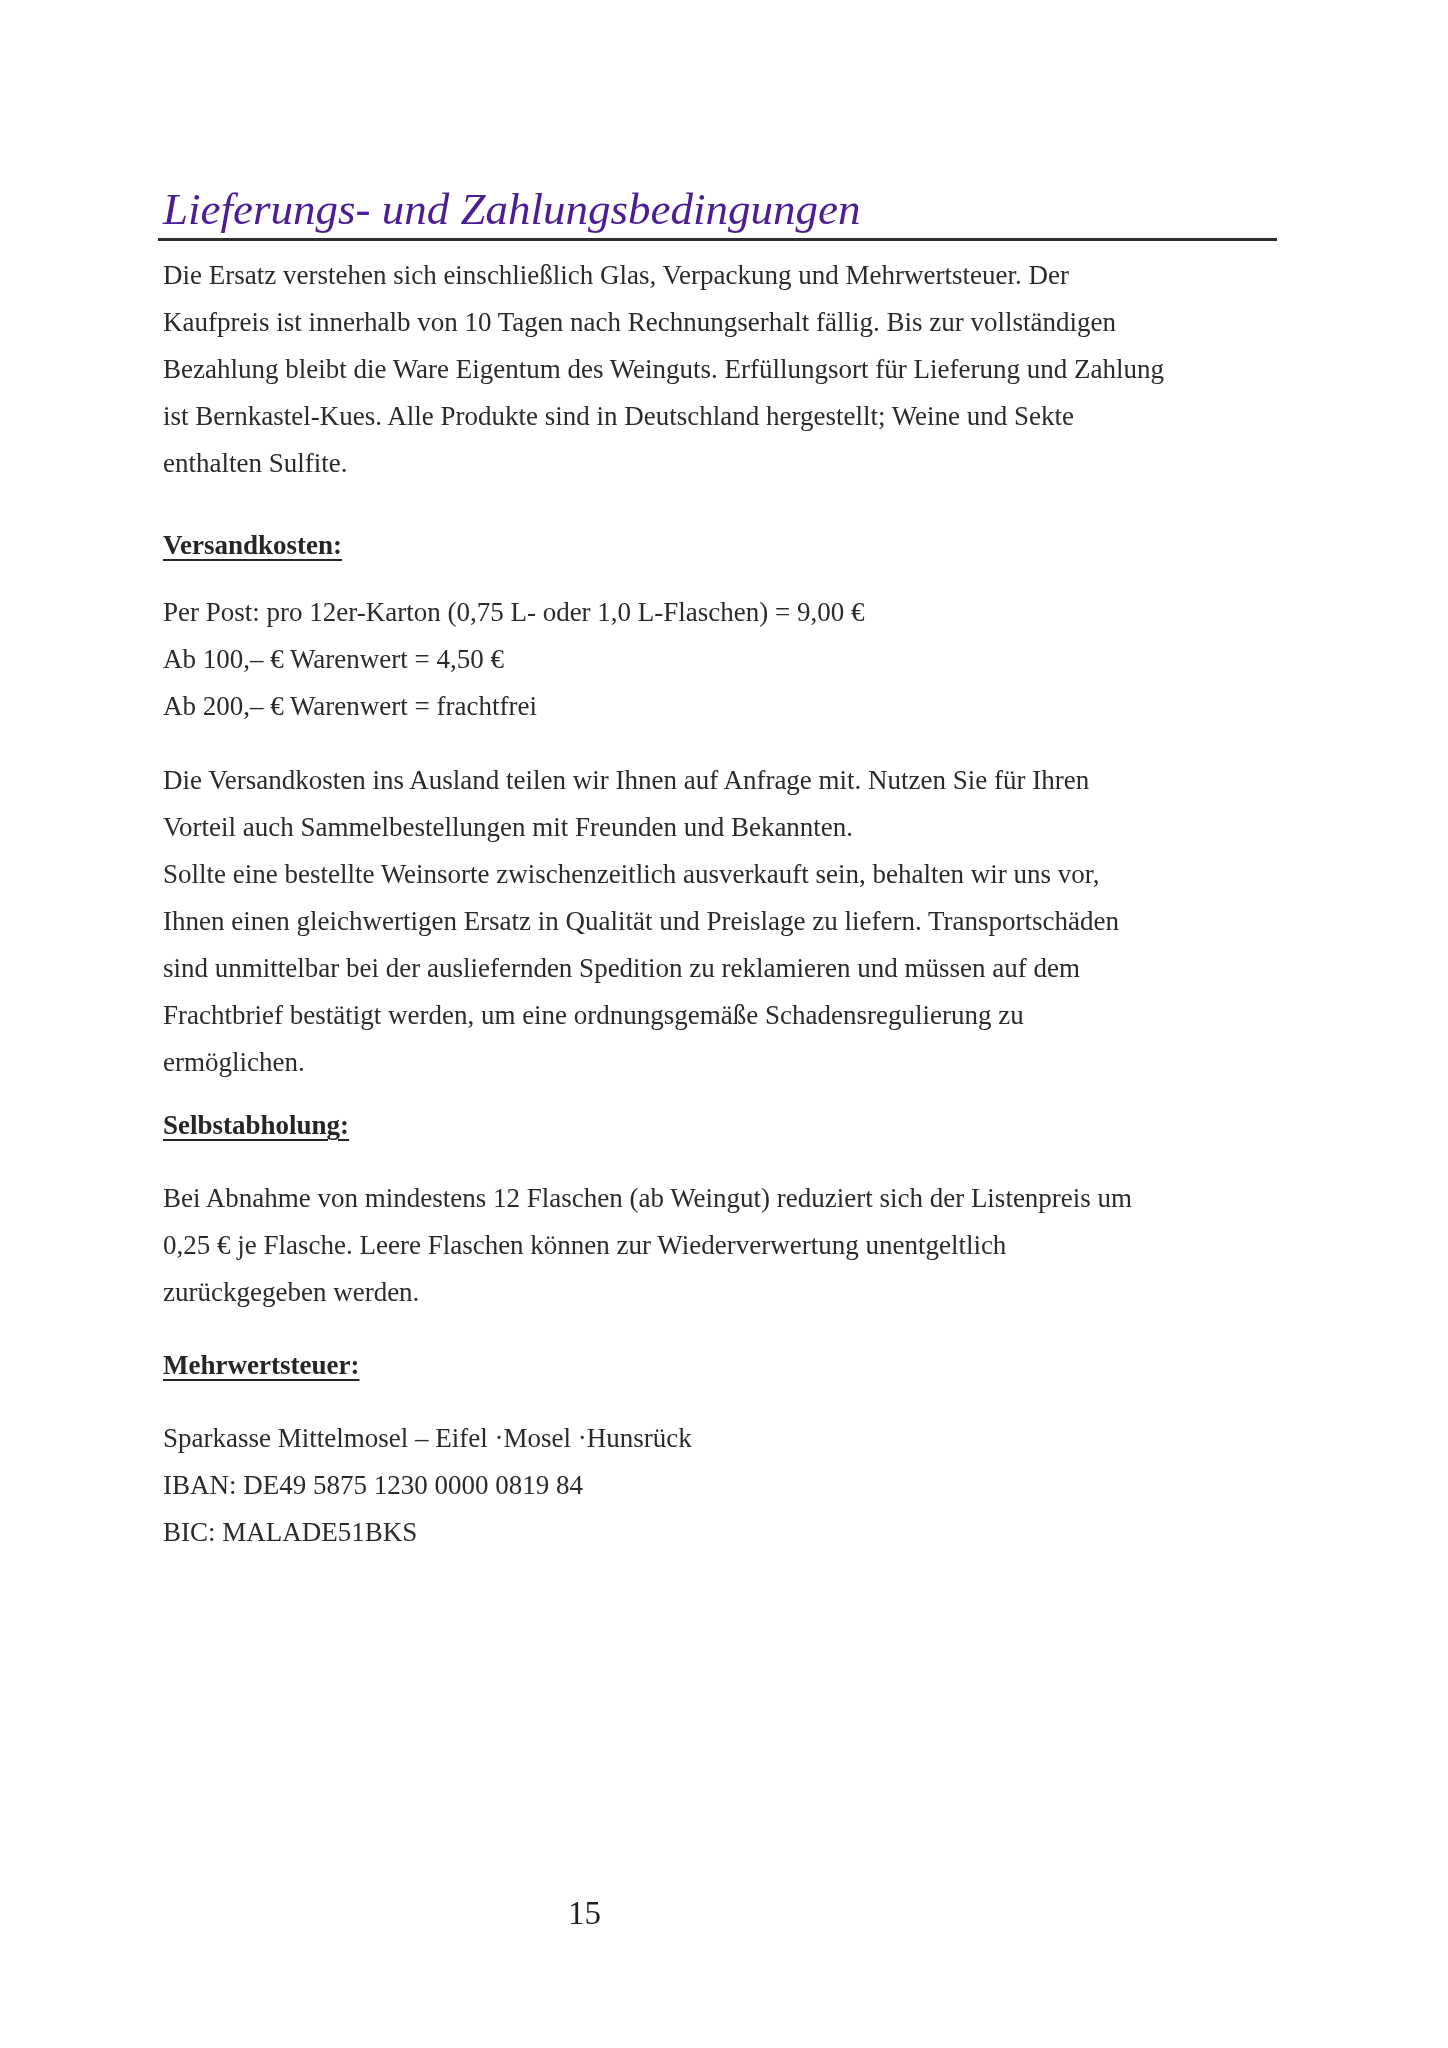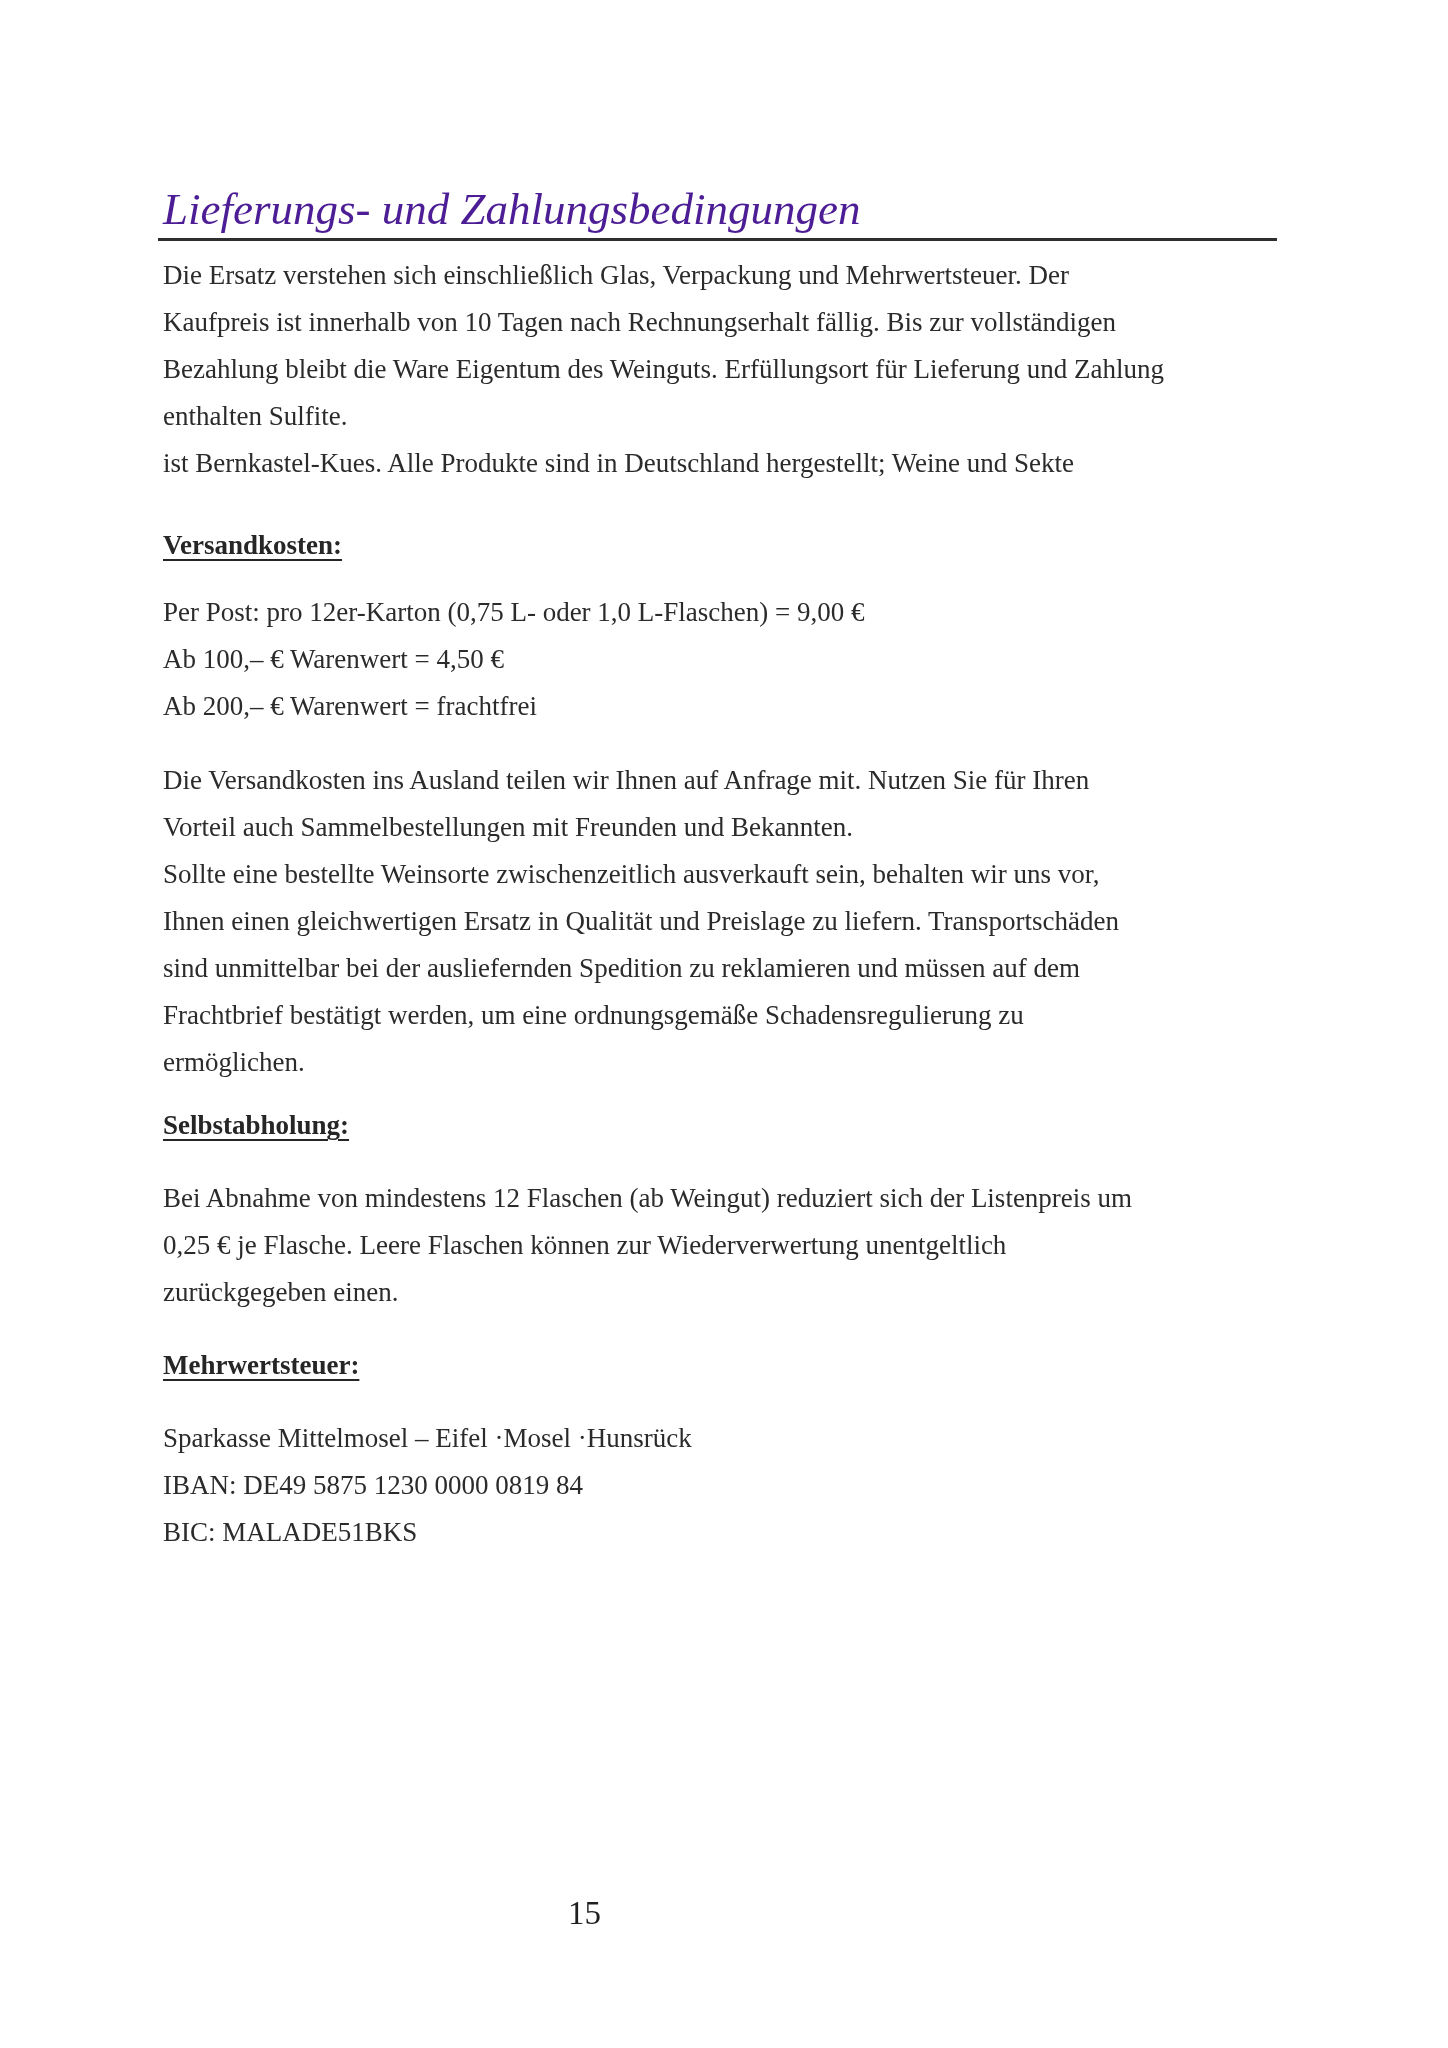--- a/index.html
+++ b/index.html
@@ -78,22 +78,22 @@
 <div class="page">
   <div class="content">
 
     <h1 class="doc-title">Lieferungs- und Zahlungsbedingungen</h1>
     <div class="title-rule"></div>
 
     <div class="intro">
       <div class="line">Die Ersatz verstehen sich einschließlich Glas, Verpackung und Mehrwertsteuer. Der</div>
       <div class="line">Kaufpreis ist innerhalb von 10 Tagen nach Rechnungserhalt fällig. Bis zur vollständigen</div>
       <div class="line">Bezahlung bleibt die Ware Eigentum des Weinguts. Erfüllungsort für Lieferung und Zahlung</div>
+      <div class="line">ist Bernkastel-Kues. Alle Produkte sind in Deutschland hergestellt; Weine und Sekte</div>
       <div class="line">enthalten Sulfite.</div>
-      <div class="line">ist Bernkastel-Kues. Alle Produkte sind in Deutschland hergestellt; Weine und Sekte</div>
     </div>
 
     <div class="section-heading heading-shipping">Versandkosten:</div>
 
     <div class="shipping-rates">
       <div class="line">Per Post: pro 12er-Karton (0,75 L- oder 1,0 L-Flaschen) = 9,00 €</div>
       <div class="line">Ab 100,– € Warenwert = 4,50 €</div>
       <div class="line">Ab 200,– € Warenwert = frachtfrei</div>
     </div>
 
@@ -105,21 +105,21 @@
       <div class="line">sind unmittelbar bei der ausliefernden Spedition zu reklamieren und müssen auf dem</div>
       <div class="line">Frachtbrief bestätigt werden, um eine ordnungsgemäße Schadensregulierung zu</div>
       <div class="line">ermöglichen.</div>
     </div>
 
     <div class="section-heading heading-pickup">Selbstabholung:</div>
 
     <div class="pickup-para">
       <div class="line">Bei Abnahme von mindestens 12 Flaschen (ab Weingut) reduziert sich der Listenpreis um</div>
       <div class="line">0,25 € je Flasche. Leere Flaschen können zur Wiederverwertung unentgeltlich</div>
-      <div class="line">zurückgegeben einen.</div>
+      <div class="line">zurückgegeben werden.</div>
     </div>
 
     <div class="section-heading heading-bank">Mehrwertsteuer:</div>
 
     <div class="bank-details">
       <div class="line">Sparkasse Mittelmosel – Eifel ·Mosel ·Hunsrück</div>
       <div class="line">IBAN: DE49 5875 1230 0000 0819 84</div>
       <div class="line">BIC: MALADE51BKS</div>
     </div>
 

